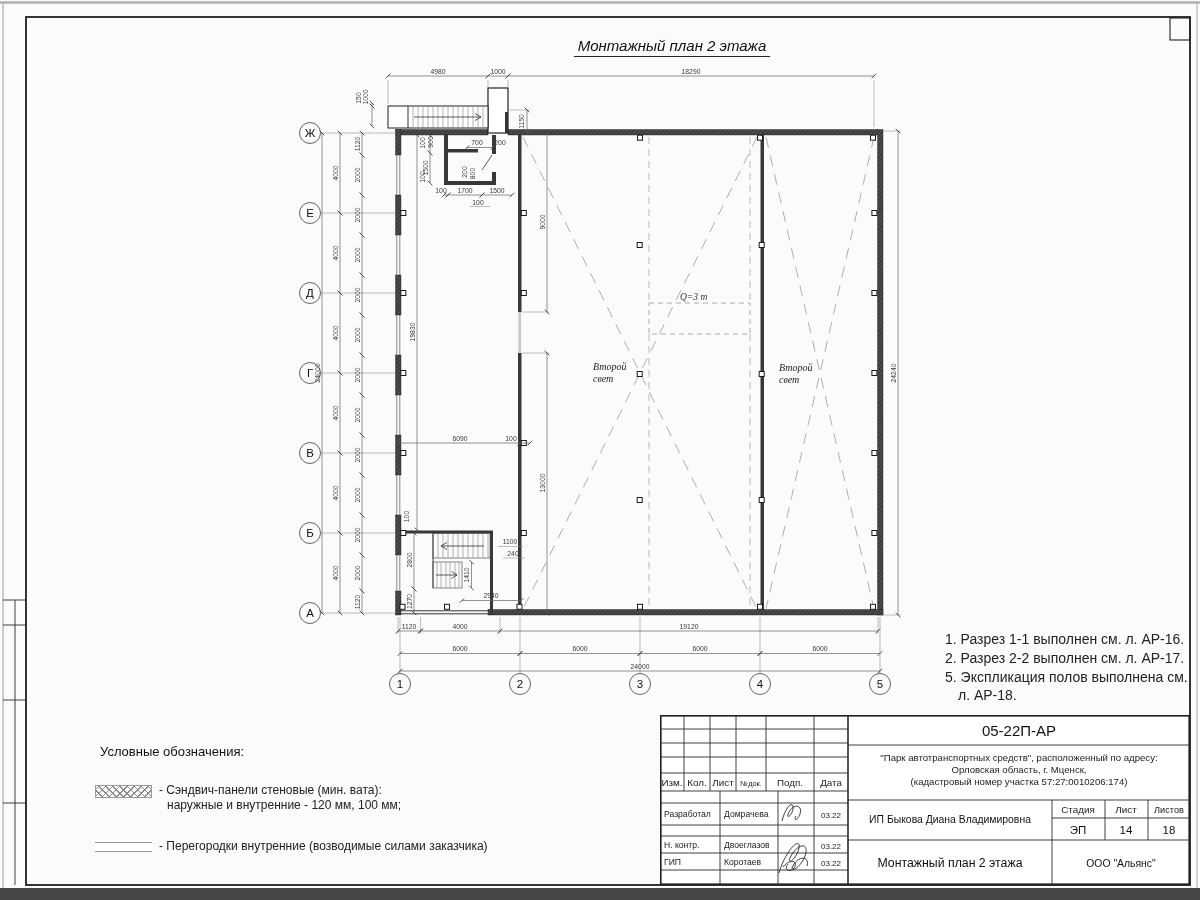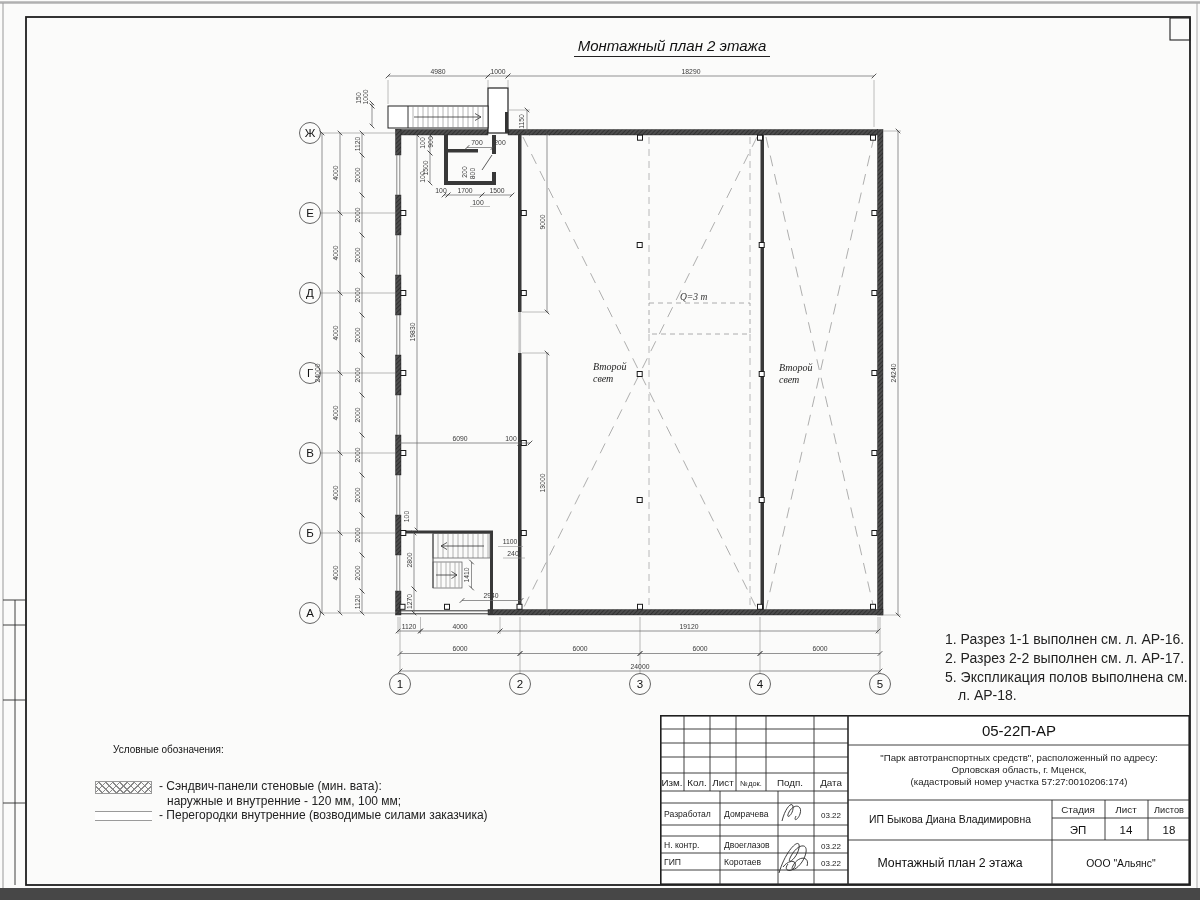--- a/index.html
+++ b/index.html
@@ -28,21 +28,21 @@
   .frameln{stroke:#222;stroke-width:1.1;fill:none;}
   
   #title-wrap{left:512px;top:37px;width:320px;text-align:center;}
   #title-wrap span{display:inline-block;font-style:italic;font-size:15px;color:#111;
      border-bottom:1.3px solid #222;padding:0 4px 2px 4px;}
   
   #notes{left:945px;top:630px;width:248px;font-size:14px;line-height:1.34;color:#222;}
   #notes div{padding-left:13px;text-indent:-13px;}
   
   #legend{left:95px;top:744px;width:480px;}
-  #legend .lg-title{font-size:10px;margin-left:18px;color:#111;}
+  #legend .lg-title{font-size:13px;margin-left:5px;color:#111;}
   .lg-row{display:flex;align-items:flex-start;margin-top:0;}
   .sw1{width:57px;height:13px;margin-top:2px;border:1px solid #999;box-sizing:border-box;background:
       repeating-linear-gradient(45deg,transparent 0 4px,#8a8a8a 4px 5px),
       repeating-linear-gradient(-45deg,transparent 0 4px,#8a8a8a 4px 5px);}
   .sw2{width:57px;height:10px;margin-top:3px;border-top:1.2px solid #9a9a9a;border-bottom:1.2px solid #9a9a9a;
       box-sizing:border-box;background:#fff;}
   .lg-text{font-size:12px;line-height:1.22;margin-left:7px;color:#222;}
   .lg-text .l2{padding-left:8px;}
   .tb-num{font-size:15px;fill:#111;text-anchor:middle;}
   .tb-proj{font-size:9.6px;fill:#222;text-anchor:middle;}
@@ -447,21 +447,21 @@
 
 <div class="abs" id="legend">
   <div class="lg-title">Условные обозначения:</div>
   <div class="lg-row" style="margin-top:24px;">
     <div class="sw1"></div>
     <div class="lg-text">
       <div>- Сэндвич-панели стеновые (мин. вата):</div>
       <div class="l2">наружные и внутренние - 120 мм, 100 мм;</div>
     </div>
   </div>
-  <div class="lg-row" style="">
+  <div class="lg-row" style="margin-top:27px;">
     <div class="sw2"></div>
     <div class="lg-text">
       <div>- Перегородки внутренние (возводимые силами заказчика)</div>
     </div>
   </div>
 </div>
 
 <svg class="abs" style="left:660px;top:715px" width="530" height="170" viewBox="0 0 530 170">
   <rect x="0.8" y="0.8" width="528.4" height="168.4" fill="#fff" stroke="#1f1f1f" stroke-width="1.6"></rect>
   <g>

